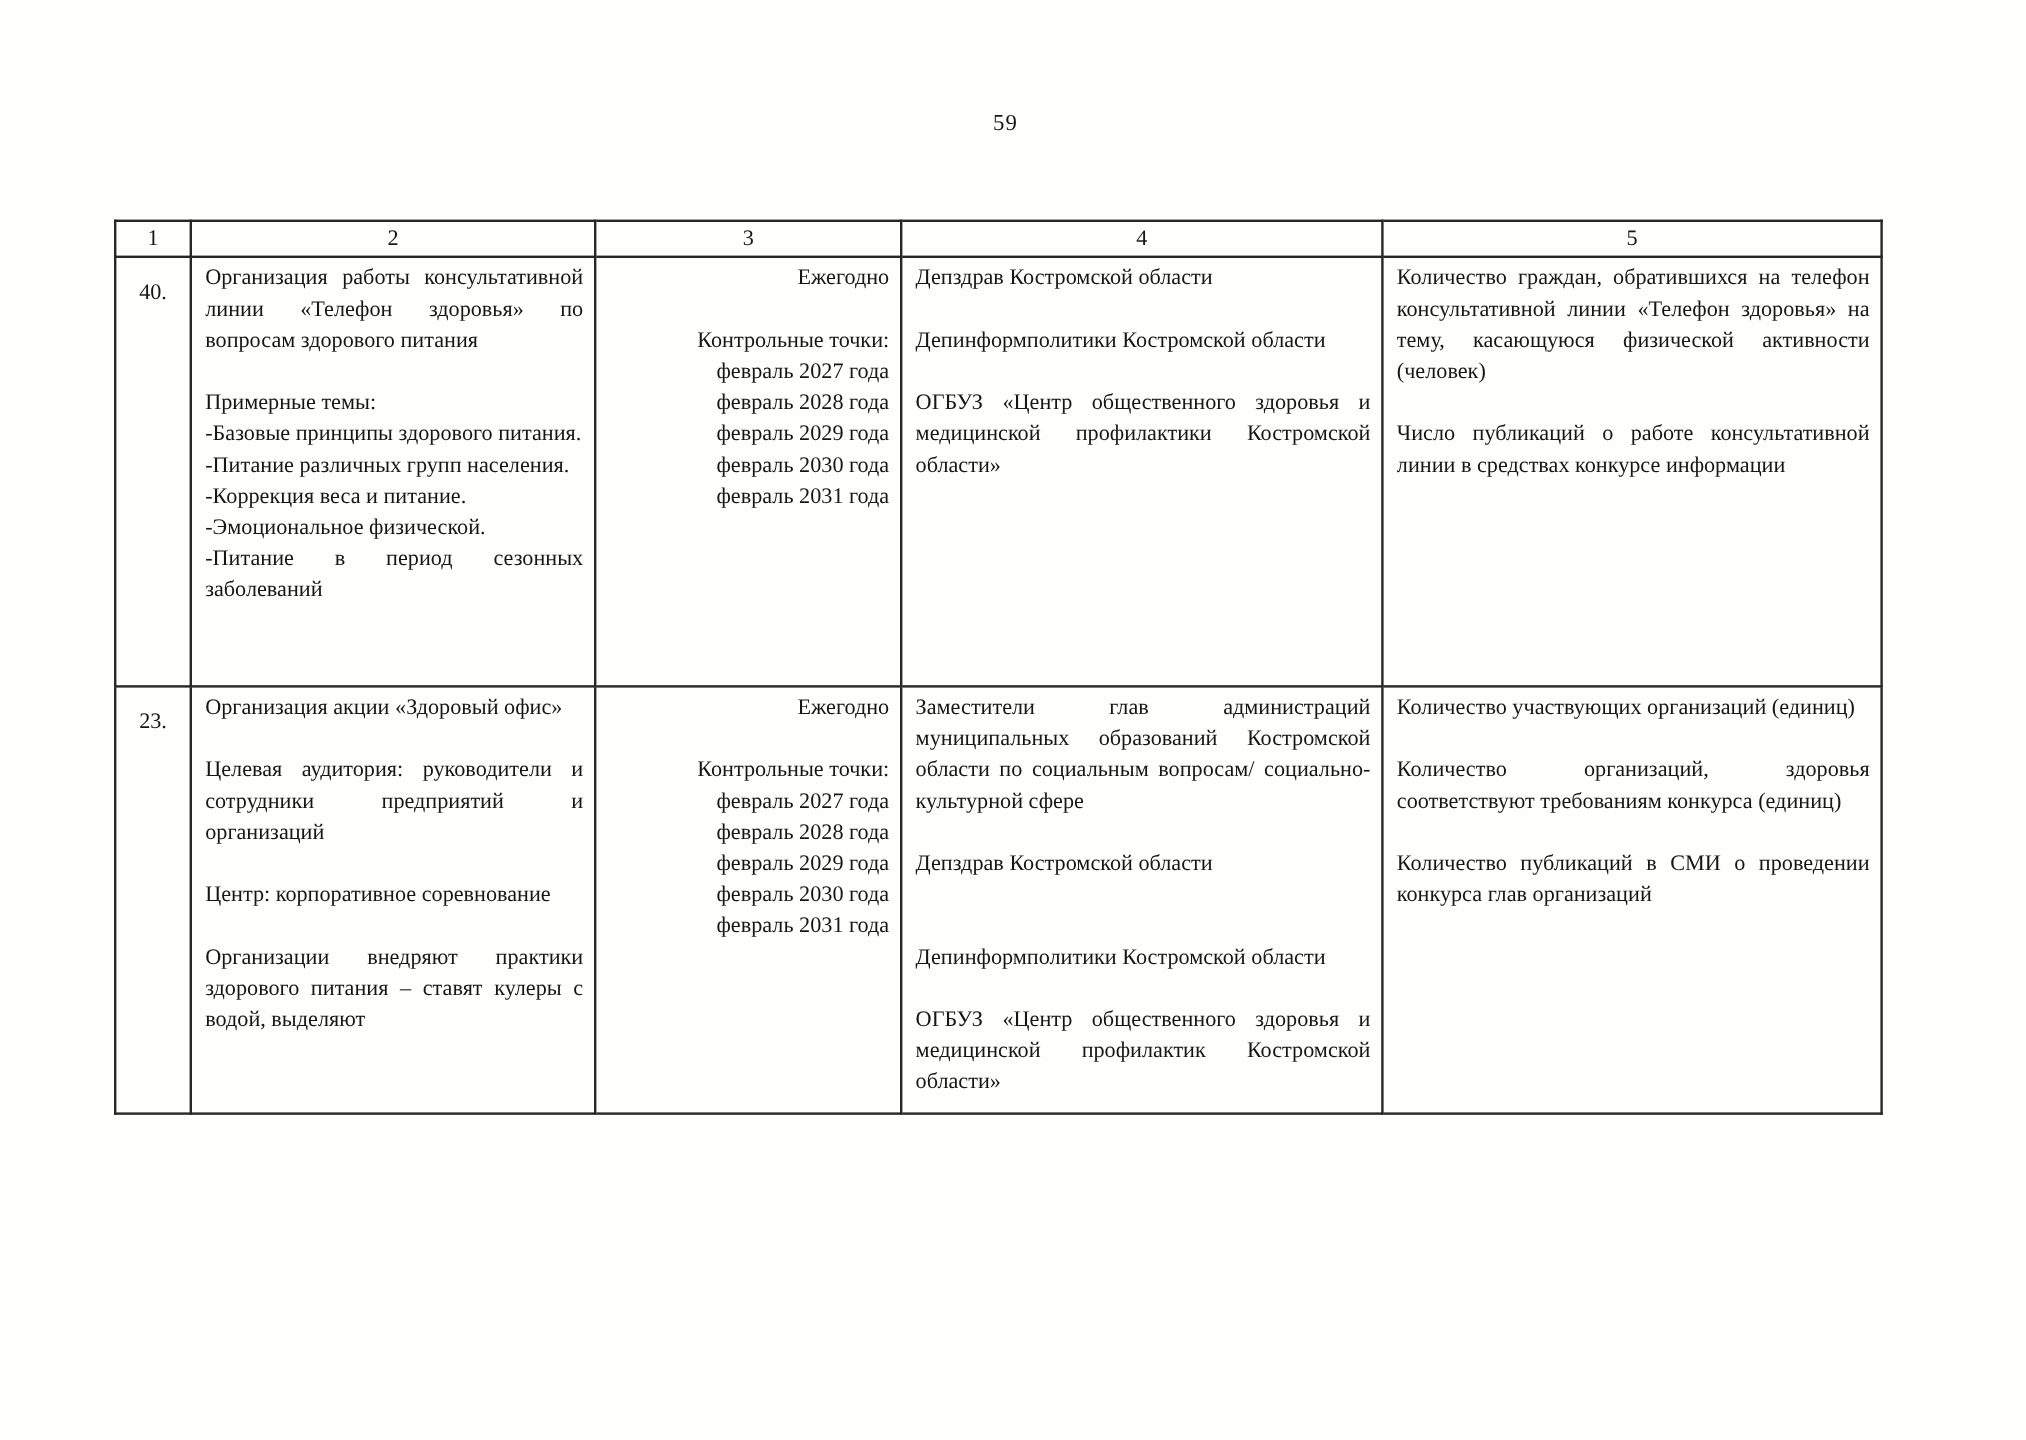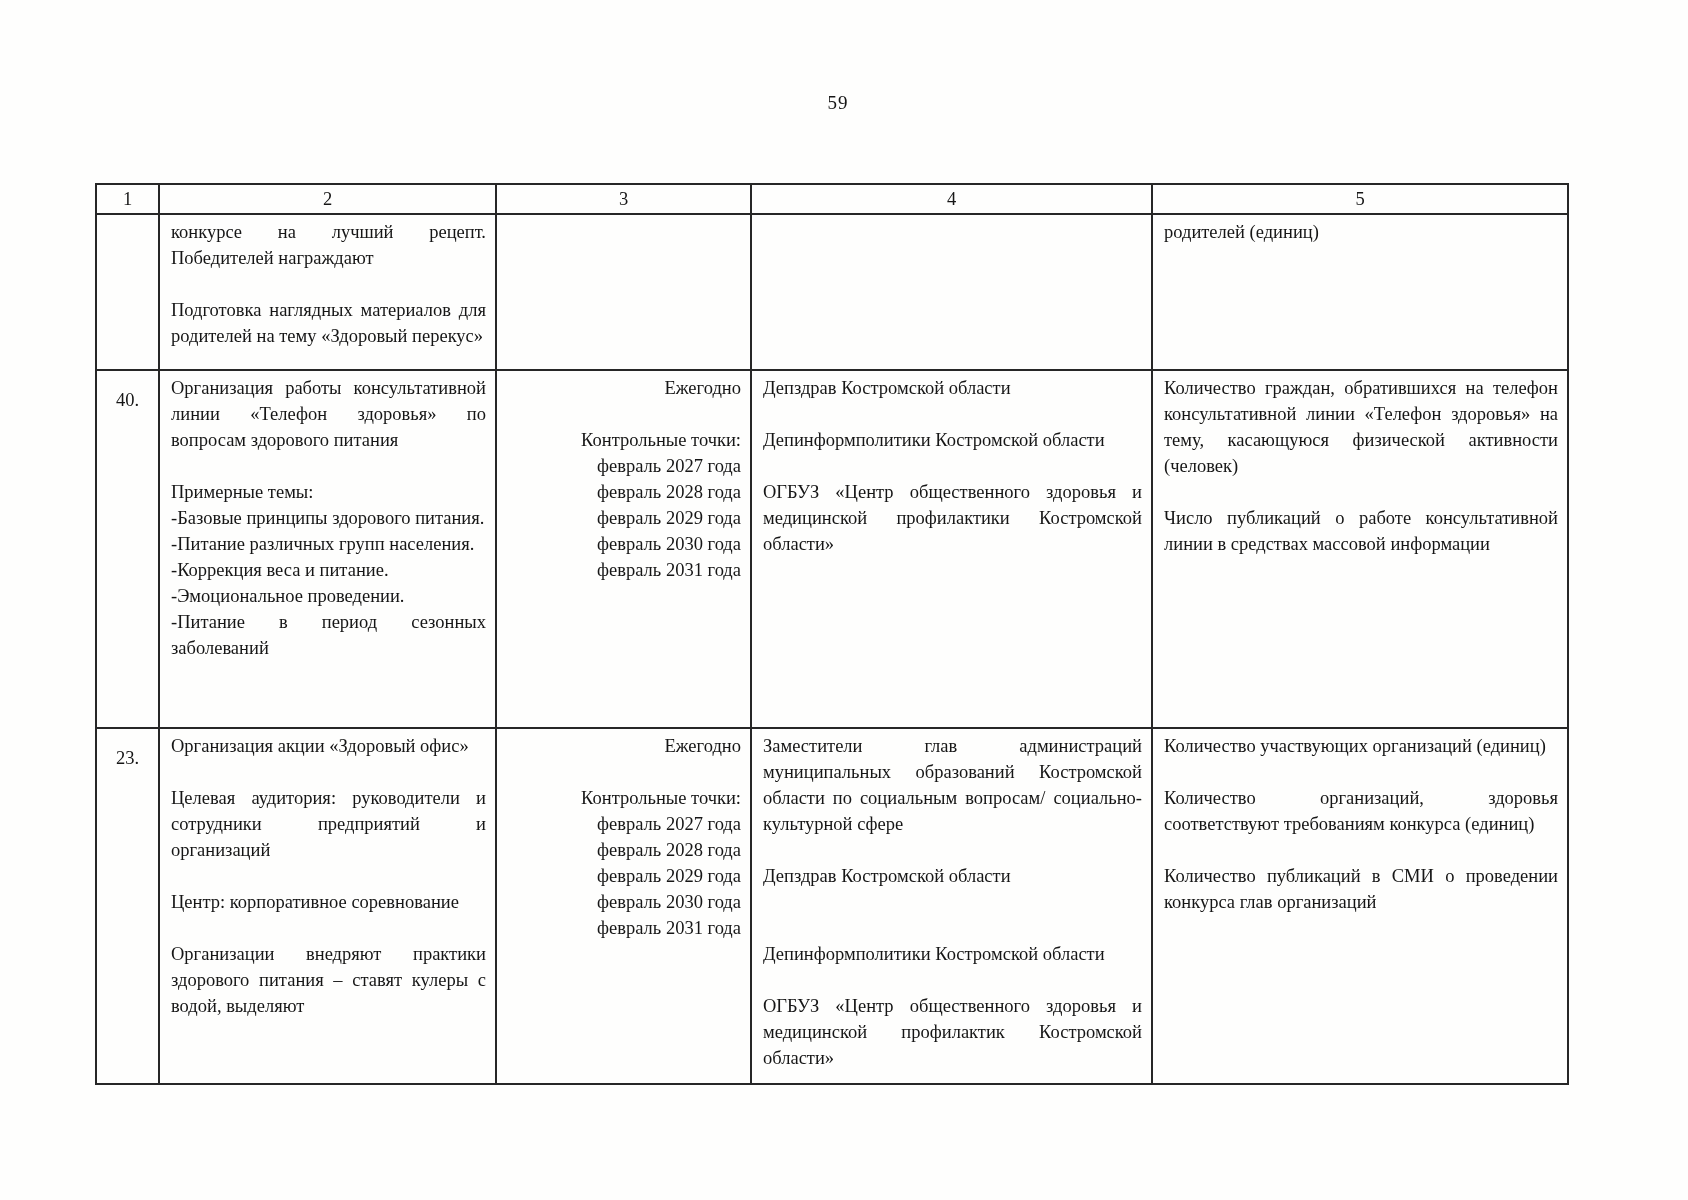--- a/index.html
+++ b/index.html
@@ -86,61 +86,49 @@
 
     <tbody>
         <tr class="r-hdr">
       <td class="hcell">1</td>
       <td class="hcell">2</td>
       <td class="hcell">3</td>
       <td class="hcell">4</td>
       <td class="hcell">5</td>
     </tr>
 
-    <tr class="r-prev">
-      <td class="num"></td>
-      <td class="cell">
-        <p>конкурсе на лучший рецепт. Победителей награждают</p>
-        <p class="g1">Подготовка наглядных материалов для родителей на тему «Здоровый перекус»</p>
-      </td>
-      <td class="cell"></td>
-      <td class="cell"></td>
-      <td class="cell">
-        <p>родителей (единиц)</p>
-      </td>
-    </tr>
 
     <tr class="r-40">
       <td class="num">40.</td>
       <td class="cell">
         <p>Организация работы консультативной линии «Телефон здоровья» по вопросам здорового питания</p>
         <p class="g1">Примерные темы:</p>
         <p>-Базовые принципы здорового питания.</p>
         <p>-Питание различных групп населения.</p>
         <p>-Коррекция веса и питание.</p>
-        <p>-Эмоциональное проведении.</p>
+        <p>-Эмоциональное физической.</p>
         <p>-Питание в период сезонных заболеваний</p>
       </td>
       <td class="cell left">
         <p>Ежегодно</p>
         <p class="g1">Контрольные точки:</p>
         <p>февраль 2027 года</p>
         <p>февраль 2028 года</p>
         <p>февраль 2029 года</p>
         <p>февраль 2030 года</p>
         <p>февраль 2031 года</p>
       </td>
       <td class="cell">
         <p>Депздрав Костромской области</p>
         <p class="g1">Депинформполитики Костромской области</p>
         <p class="g1">ОГБУЗ «Центр общественного здоровья и медицинской профилактики Костромской области»</p>
       </td>
       <td class="cell">
         <p>Количество граждан, обратившихся на телефон консультативной линии «Телефон здоровья» на тему, касающуюся физической активности (человек)</p>
-        <p class="g1">Число публикаций о работе консультативной линии в средствах массовой информации</p>
+        <p class="g1">Число публикаций о работе консультативной линии в средствах конкурсе информации</p>
       </td>
     </tr>
 
     <tr class="r-41">
       <td class="num">23.</td>
       <td class="cell">
         <p>Организация акции «Здоровый офис»</p>
         <p class="g1">Целевая аудитория: руководители и сотрудники предприятий и организаций</p>
         <p class="g1">Центр: корпоративное соревнование</p>
         <p class="g1">Организации внедряют практики здорового питания – ставят кулеры с водой, выделяют</p>

